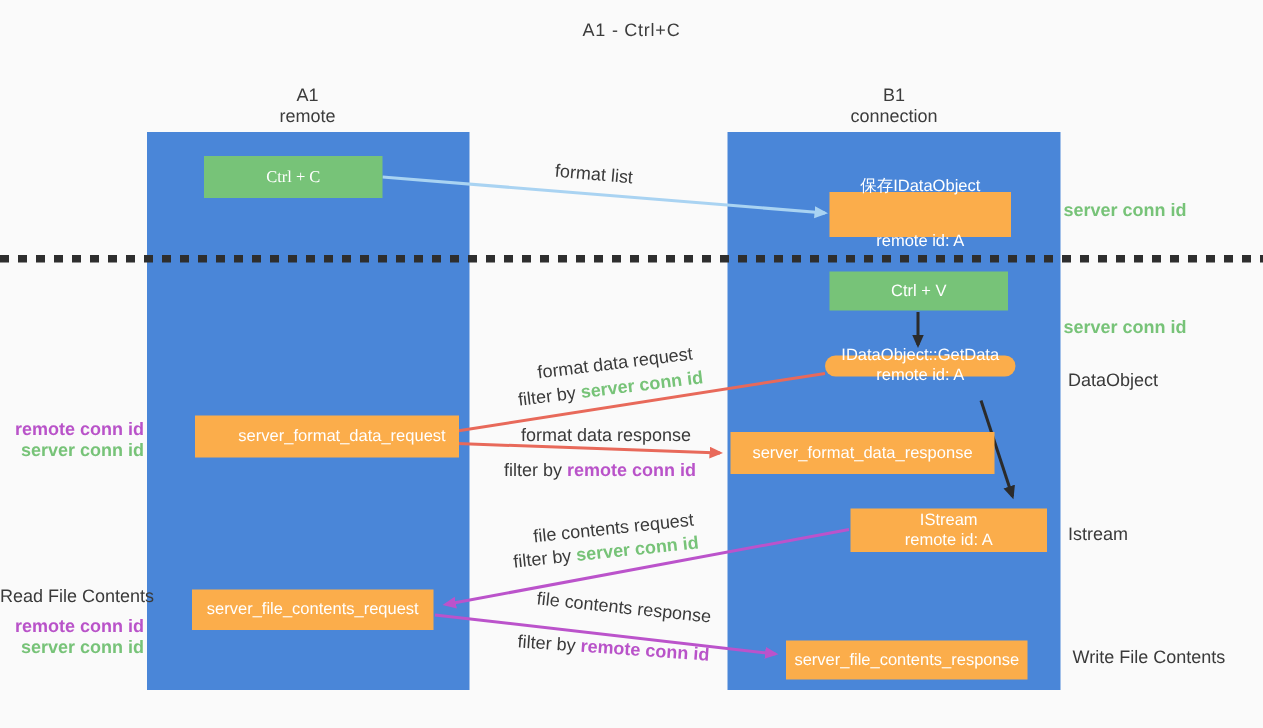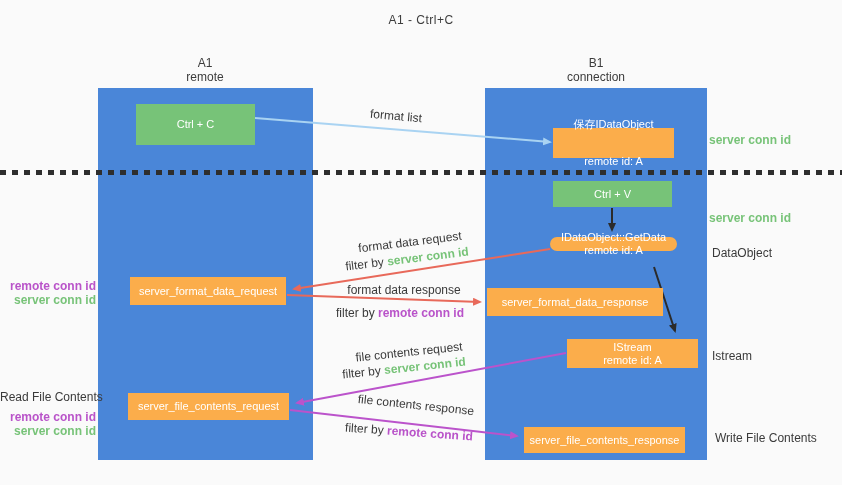--- a/index.html
+++ b/index.html
@@ -63,39 +63,39 @@
     </defs>
     <line x1="255" y1="118" x2="550" y2="142" stroke="#a9d3f2" stroke-width="2" marker-end="url(#ah-blue)"></line>
     <line x1="612" y1="208" x2="612" y2="230" stroke="#2b2b2b" stroke-width="2" marker-end="url(#ah-black)"></line>
     <line x1="654" y1="267" x2="675" y2="331" stroke="#2b2b2b" stroke-width="2" marker-end="url(#ah-black)"></line>
     <line x1="550" y1="249" x2="294" y2="289" stroke="#e8695a" stroke-width="2" marker-end="url(#ah-red)"></line>
     <line x1="287" y1="295" x2="480" y2="302" stroke="#e8695a" stroke-width="2" marker-end="url(#ah-red)"></line>
     <line x1="566" y1="353" x2="297" y2="403" stroke="#bb53cb" stroke-width="2" marker-end="url(#ah-purple)"></line>
     <line x1="290" y1="410" x2="517" y2="436" stroke="#bb53cb" stroke-width="2" marker-end="url(#ah-purple)"></line>
   </svg>
 
-  <div class="abs box green" style="left:136px;top:104px;width:119px;height:41px;">
+  <div class="abs box green" style="left:136px;top:104px;width:119px;height:28px;font-family:Liberation Serif, serif;">
     <div>Ctrl + C</div>
   </div>
 
   <div class="abs box orange" style="left:553px;top:128px;width:121px;height:30px;gap:24px;">
     <div>保存IDataObject</div>
     <div>remote id: A</div>
   </div>
 
   <div class="abs box green" style="left:553px;top:181px;width:119px;height:26px;">
     <div>Ctrl + V</div>
   </div>
 
   <div class="abs box orange" style="left:550px;top:237px;width:127px;height:14px;border-radius:13px;">
     <div>IDataObject::GetData</div>
     <div>remote id: A</div>
   </div>
 
-  <div class="abs box orange" style="left:130px;top:277px;width:156px;height:28px;">
+  <div class="abs box orange" style="left:130px;top:277px;width:156px;height:28px;padding-left:20px;">
     <div>server_format_data_request</div>
   </div>
 
   <div class="abs box orange" style="left:487px;top:288px;width:176px;height:28px;">
     <div>server_format_data_response</div>
   </div>
 
   <div class="abs box orange" style="left:567px;top:339px;width:131px;height:29px;">
     <div>IStream</div>
     <div>remote id: A</div>

